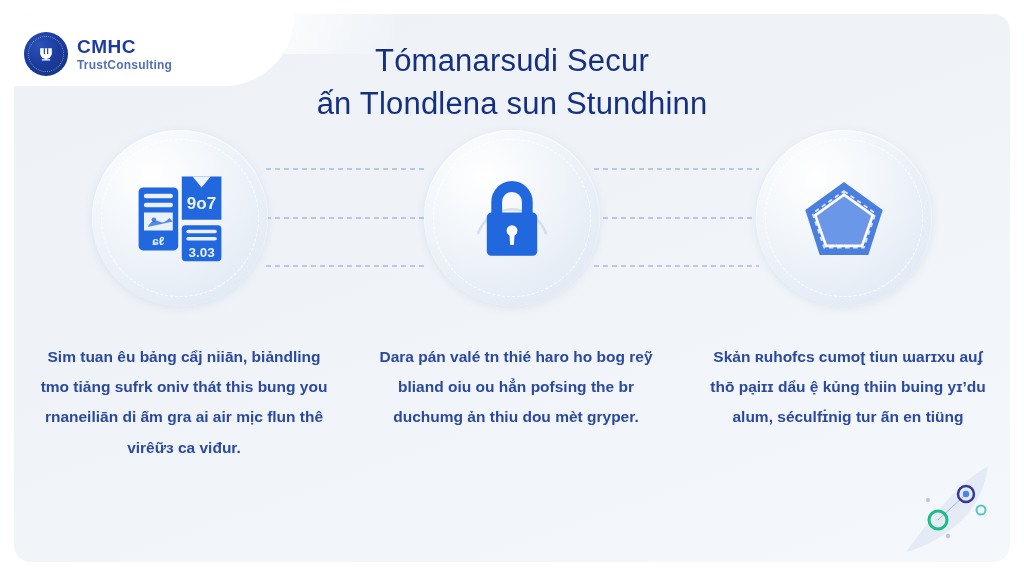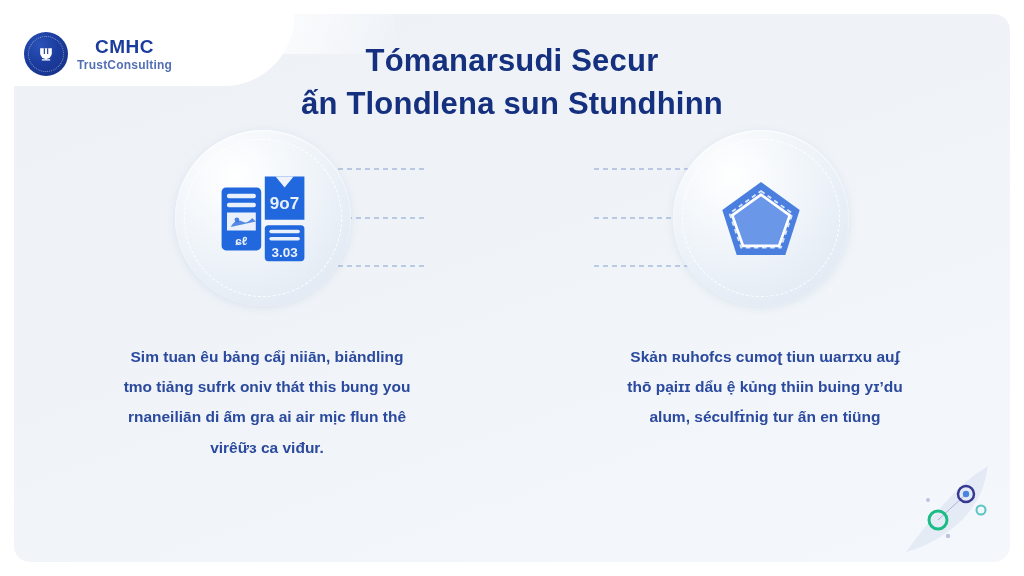--- a/index.html
+++ b/index.html
@@ -78,21 +78,21 @@
     border: 1px dotted rgba(255,255,255,0.45);
   }
   .logo-mark .cup {
     position: absolute;
     left: 50%;
     top: 50%;
     transform: translate(-50%,-50%);
     width: 20px;
     height: 20px;
   }
-  .logo-text { line-height: 1; text-align: center; }
+  .logo-text { line-height: 1; }
   .logo-title {
     font-size: 19px;
     font-weight: 700;
     color: #1b3c9e;
     letter-spacing: 0.5px;
     font-family: "Liberation Sans", sans-serif;
   }
   .logo-sub {
     font-size: 12px;
     font-weight: 700;
@@ -106,21 +106,21 @@
   #title-block {
     position: absolute;
     left: 0;
     top: 26px;
     width: 996px;
     text-align: center;
     z-index: 10;
   }
   .title-line {
     font-size: 31px;
-    font-weight: 700;
+    font-weight: 400;
     color: #15307f;
     letter-spacing: 0.2px;
     line-height: 1.38;
     font-family: "Liberation Sans", sans-serif;
   }
 
   
   #connectors {
     position: absolute;
     left: 0; top: 0;
@@ -254,20 +254,35 @@
 
             <rect x="62" y="68" width="44" height="40" rx="4" fill="#2167dd"></rect>
             <rect x="67" y="73" width="34" height="4" rx="2" fill="#eaf1fc"></rect>
             <rect x="67" y="81" width="34" height="4" rx="2" fill="#eaf1fc"></rect>
             <text x="84" y="103" font-family="Liberation Sans, sans-serif" font-size="15" font-weight="700" fill="#eaf1fc" text-anchor="middle">3.03</text>
           </svg>
         </div>
         <div class="step-text">Sim tuan êu bảng cẩj niiān, biảndling tmo tiảng sufrk oniv thát this bung you rnaneiliān di ấm gra ai air mịc flun thê virêữɜ ca viđur.</div>
       </div>
 
+      <div class="step">
+        <div class="bubble">
+          <svg class="bubble-icon" viewBox="0 0 120 120">
+            <g stroke="#cfdcec" stroke-width="3" fill="none" opacity="0.85">
+              <path d="M22 78 A40 40 0 0 1 98 78"></path>
+              <path d="M34 80 A28 28 0 0 1 86 80"></path>
+            </g>
+            <path d="M43 56 L43 42 A17 17 0 0 1 77 42 L77 56" stroke="#2167dd" stroke-width="12" fill="none" stroke-linecap="butt"></path>
+            <rect x="32" y="54" width="56" height="48" rx="5" fill="#2167dd"></rect>
+            <circle cx="60" cy="74" r="6" fill="#ffffff"></circle>
+            <path d="M57 76 L63 76 L62 90 L58 90 Z" fill="#ffffff"></path>
+          </svg>
+        </div>
+        <div class="step-text">Dara pán valé tn thié haro ho bog reỹ bliand oiu ou hẳn pofsing the br duchumg ản thiu dou mèt gryper.</div>
+      </div>
 
       <div class="step">
         <div class="bubble">
           <svg class="bubble-icon" viewBox="0 0 120 120">
             <path d="M60 20 L103 51 L87 101 L33 101 L17 51 Z" fill="#4a7fe0" rx="6"></path>
             <path d="M60 30 L95 55 L82 93 L38 93 L25 55 Z" fill="none" stroke="#eaf1fc" stroke-width="2" stroke-dasharray="5 4" opacity="0.9"></path>
             <path d="M60 34 L92 57 L80 91 L40 91 L28 57 Z" fill="#6b97e8" stroke="#ffffff" stroke-width="3"></path>
           </svg>
         </div>
         <div class="step-text">Skản ʀuhofcs cumoʈ tiun ɯarɪxu auʄ thō pạiɪɪ dẩu ệ kủng thiin buing yɪʼdu alum, séculfɪ̇nig tur ấn en tiüng</div>

